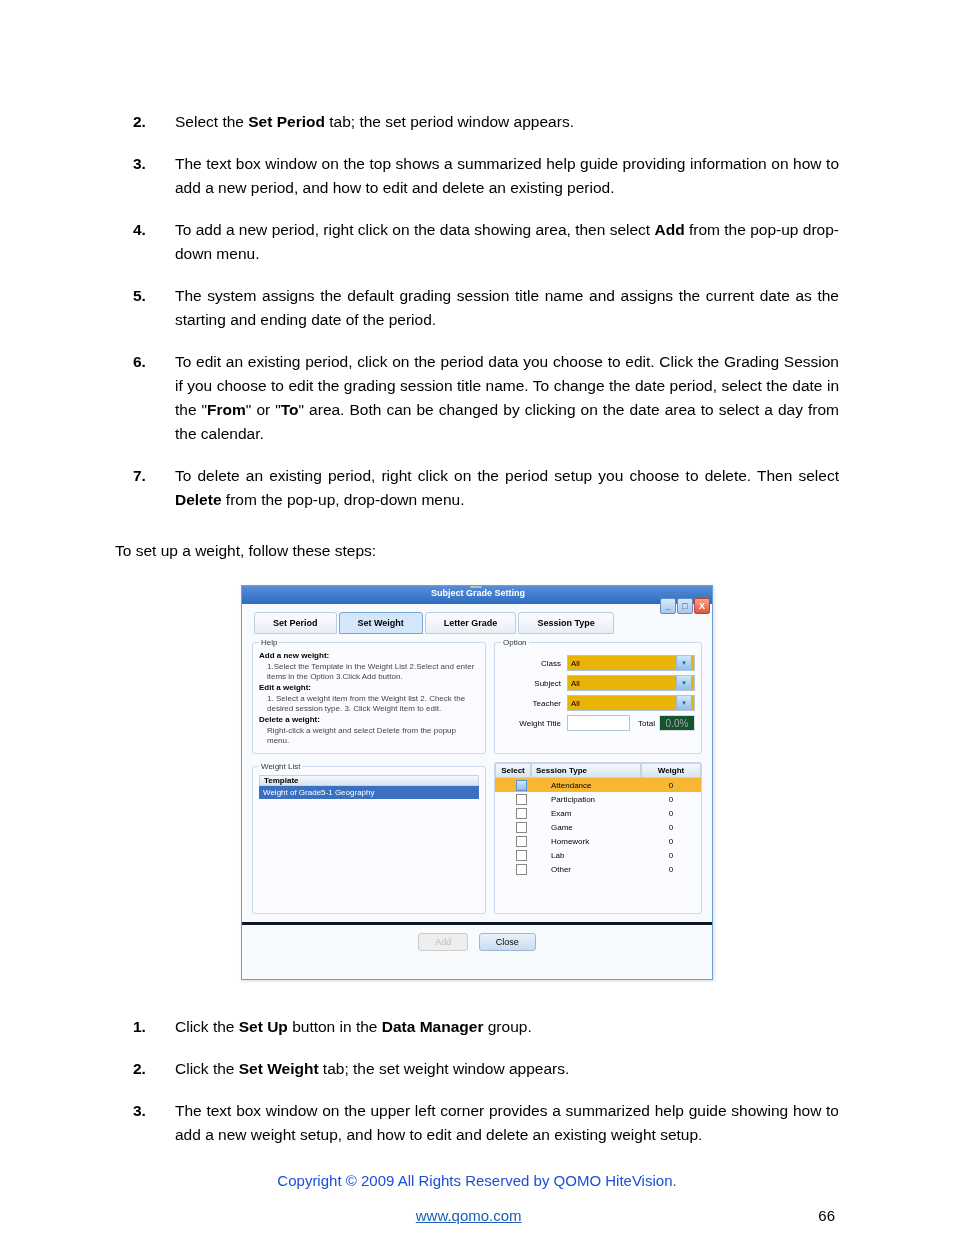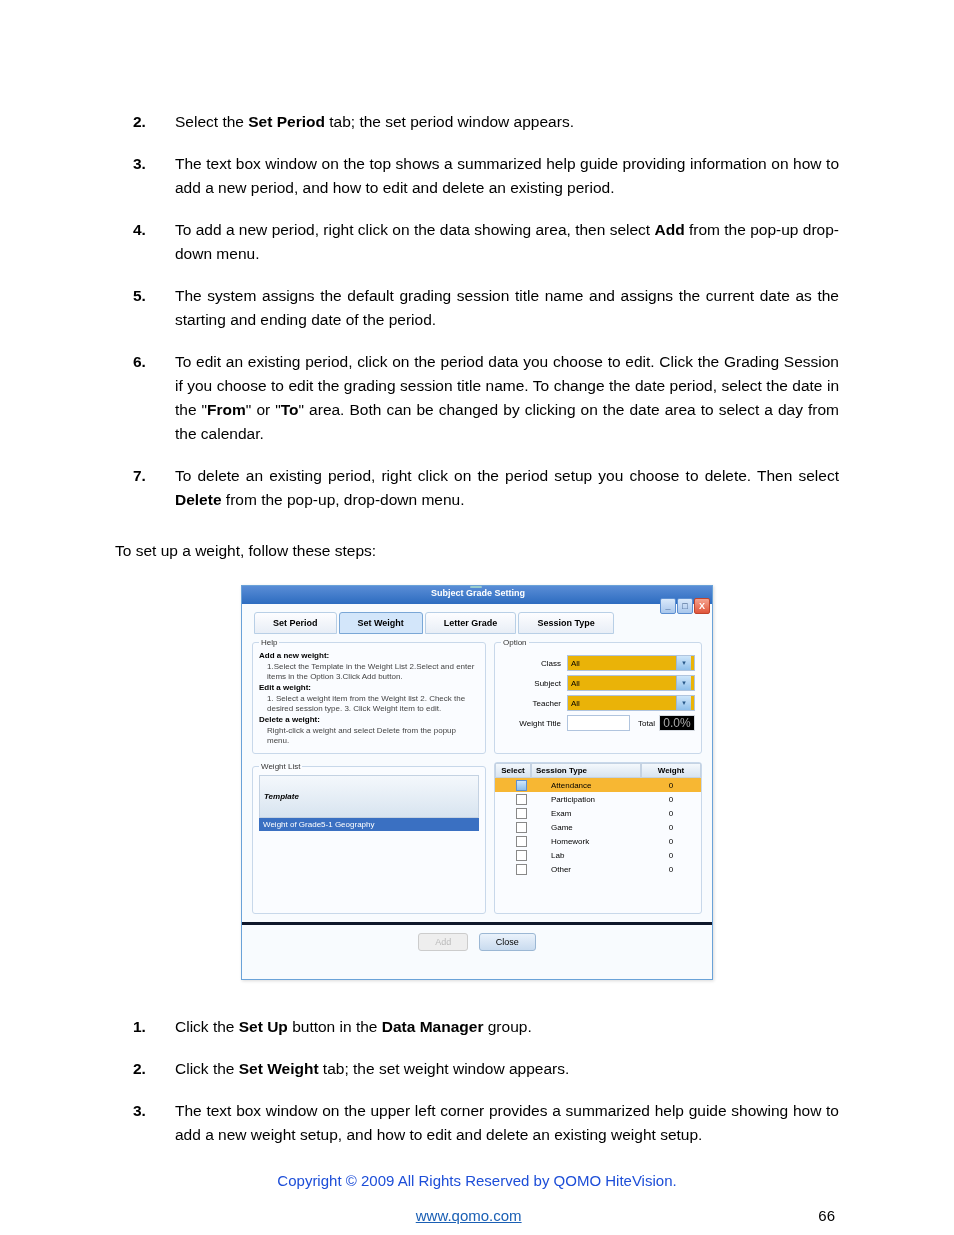--- a/index.html
+++ b/index.html
@@ -114,29 +114,29 @@
     background: linear-gradient(#cfe6fa,#8fbfea);
     display: flex; align-items: center; justify-content: center;
     border-left: 1px solid #9ab8d6; font-size: 7px; color: #2a5a8a;
   }
   .opt-row .tbox {
     flex: 1; height: 14px; border: 1px solid #b0c4de;
     background: #fff;
   }
   .opt-row .tot-label { margin-left: 8px; font-size: 8px; }
   .opt-row .tot-val {
-    width: 34px; height: 14px; border: 1px solid #d6dbe2; background:#000000;
-    font-size: 12px; color:#aaa; display:flex; align-items:center; justify-content:center; margin-left:4px;
+    width: 34px; height: 14px; border: 1px solid #d6dbe2; background:#14532d;
+    font-size: 10px; color:#aaa; display:flex; align-items:center; justify-content:center; margin-left:4px;
   }
   .lower-row { display: flex; padding: 0 10px 8px 10px; gap: 8px; }
   .weight-list { width: 220px; min-height: 140px; }
   .wl-head {
     background: linear-gradient(#f4f8fc,#d8e4f0);
     border: 1px solid #c4d2e2;
-    font-size: 8px; padding: 16px 4px; font-weight: bold; font-style: italic;
+    font-size: 8px; padding: 0 4px; font-weight: bold;
   }
   .wl-row {
     background: #3a70c2; color: #fff; font-size: 8px; padding: 2px 4px;
   }
   .session-table { flex: 1; min-height: 140px; padding: 0; }
   .st-head { display: flex; font-size: 8px; font-weight: bold; }
   .st-head div {
     border: 1px solid #c4d2e2;
     background: linear-gradient(#f4f8fc,#d8e4f0);
     padding: 2px 4px;

